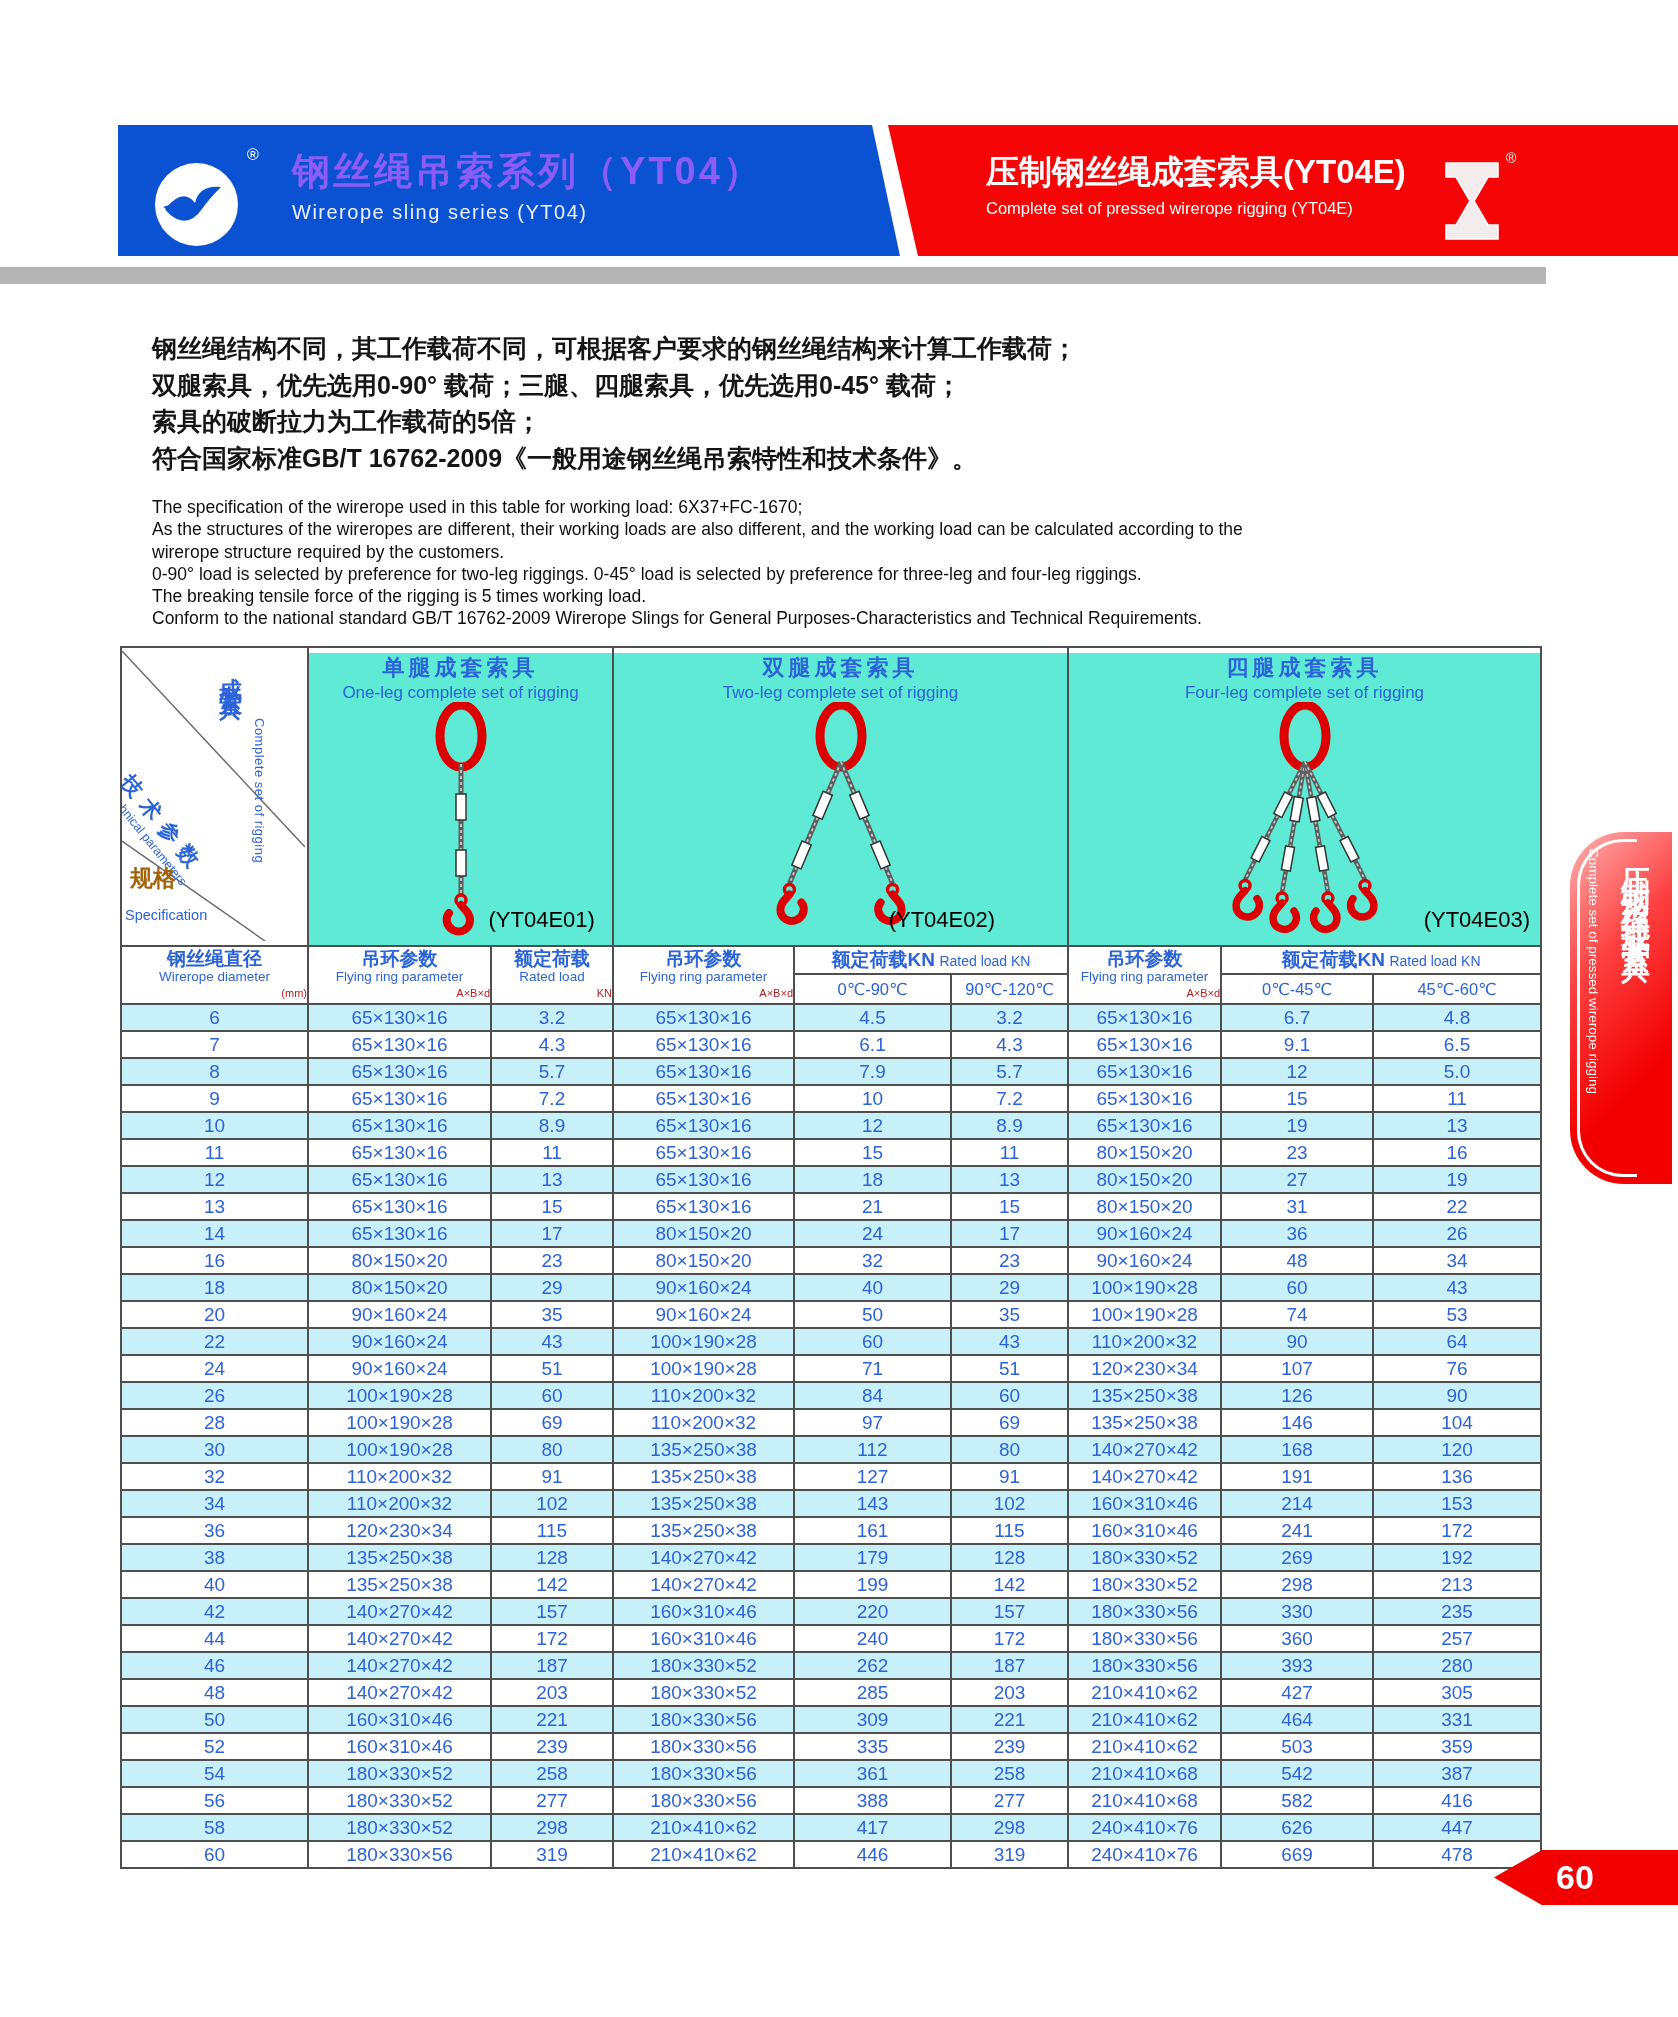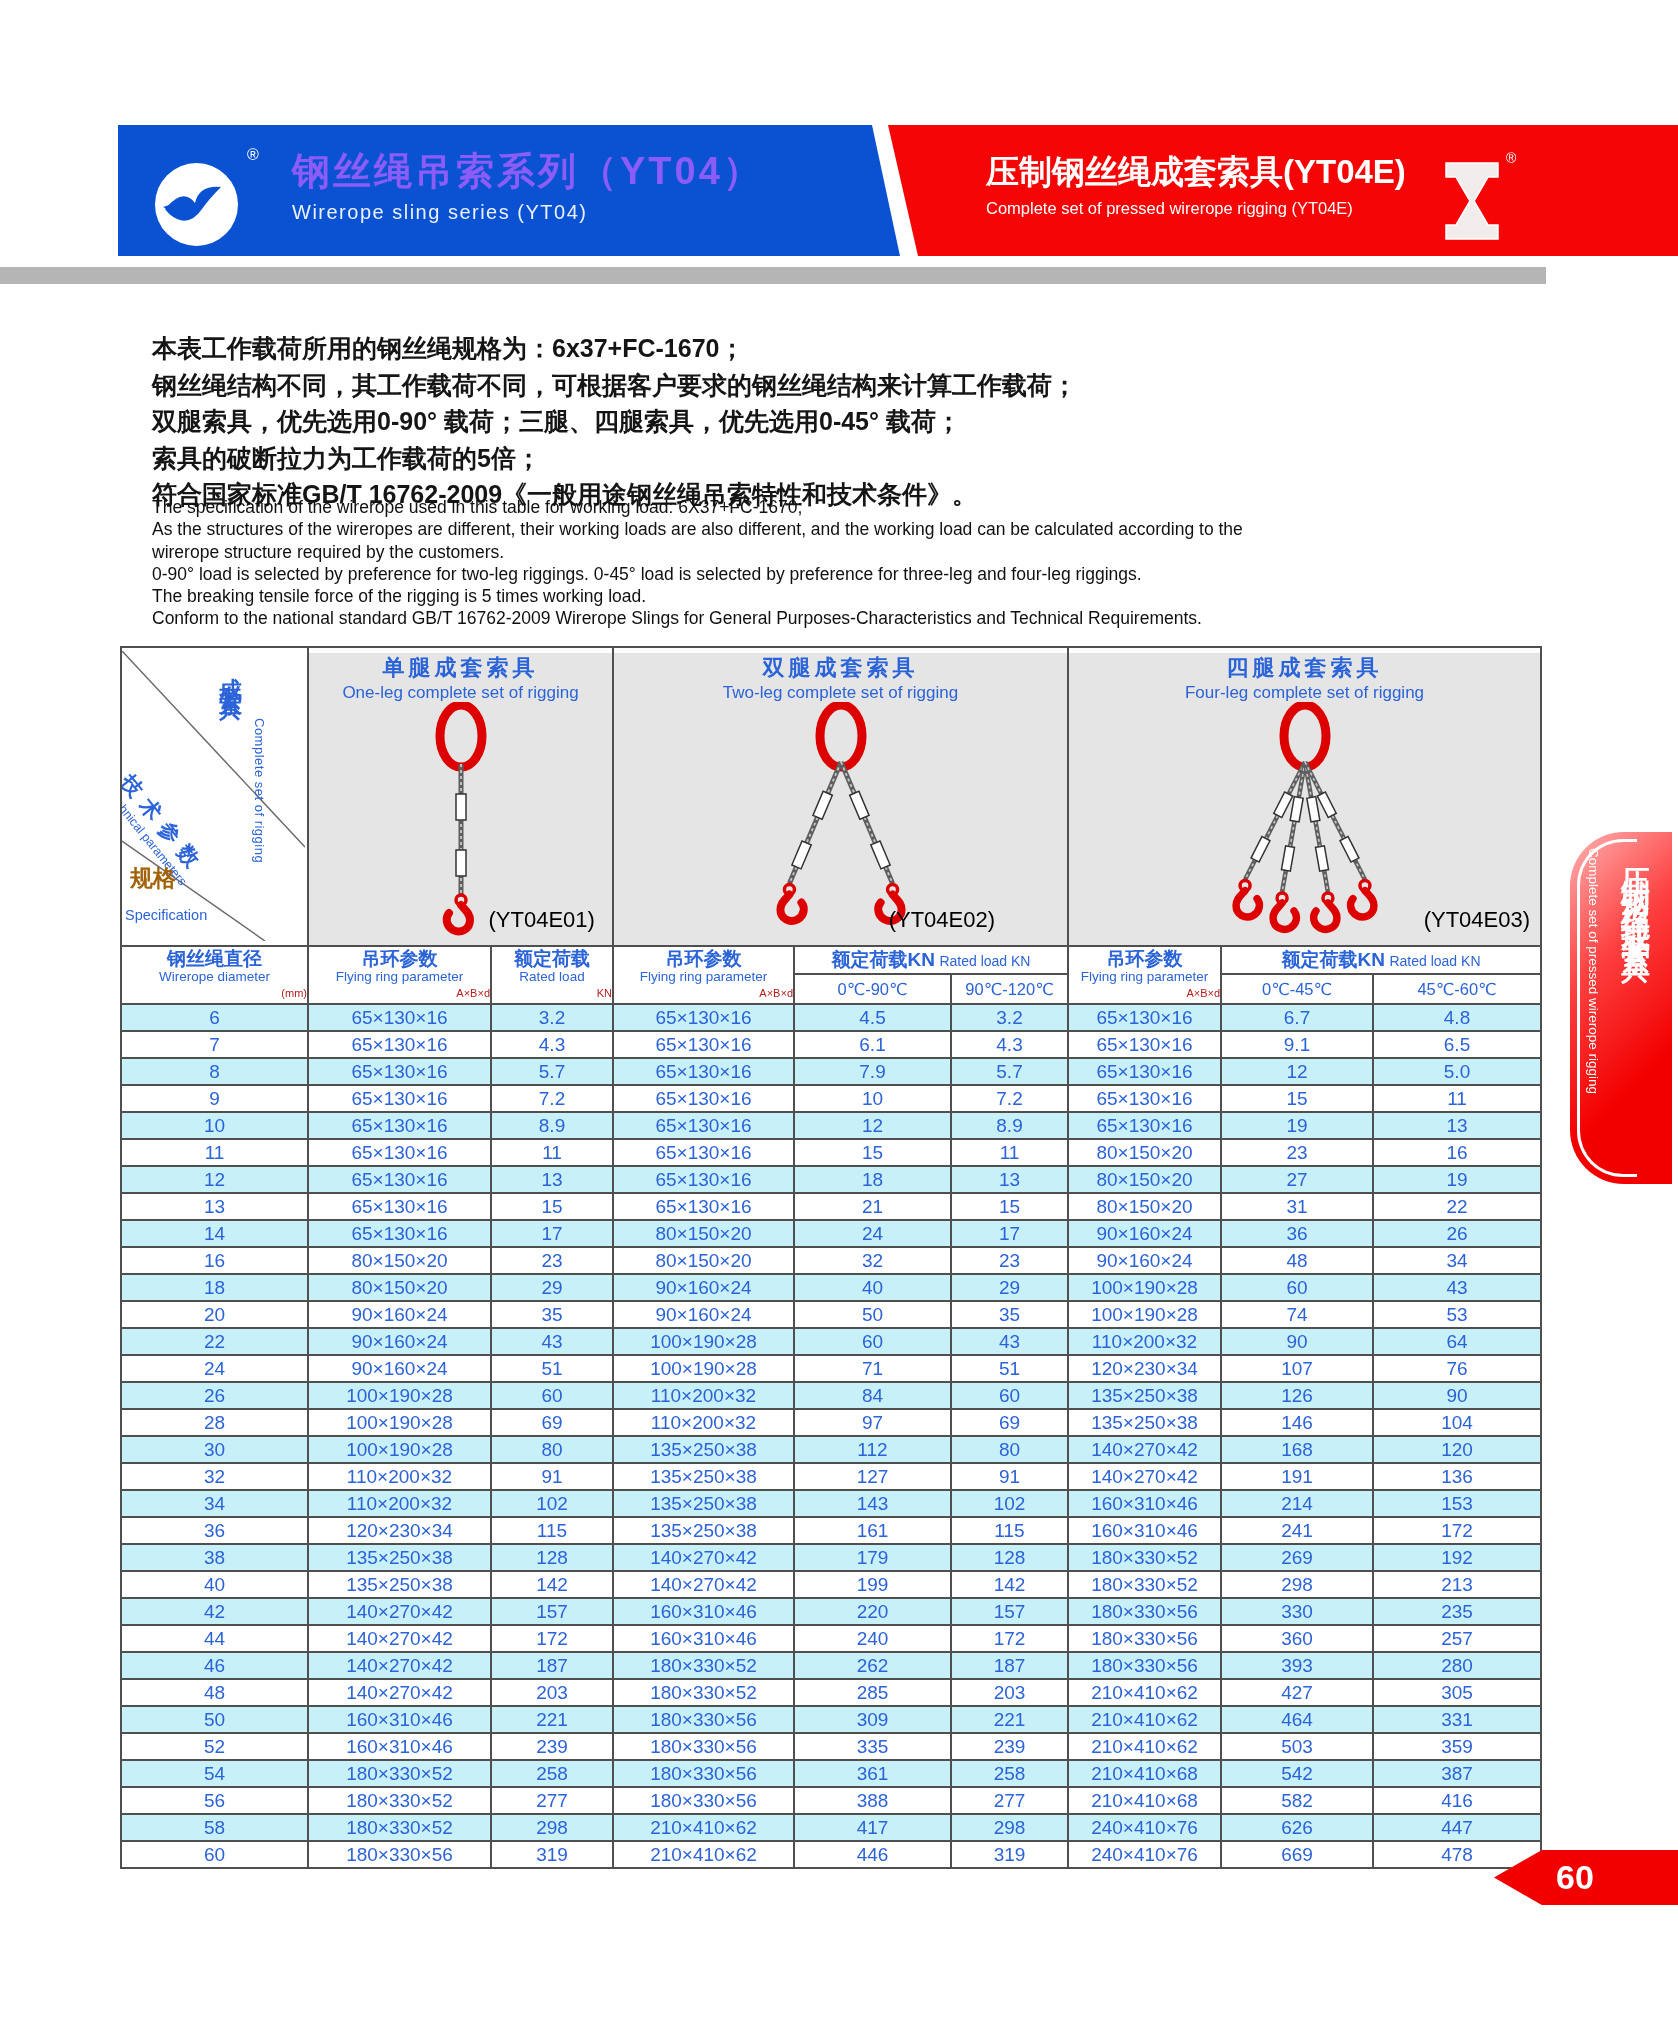--- a/index.html
+++ b/index.html
@@ -88,21 +88,21 @@
   }
   .corner .tech {
     position:absolute; left:14px; top:118px;
     transform:rotate(51deg); transform-origin:0 0; white-space:nowrap;
   }
   .corner .tech .t-zh { font-size:21px; font-weight:bold; letter-spacing:9px; color:#2b63d8; }
   .corner .tech .t-en { font-size:12.5px; color:#2b63d8; margin-top:0; }
   .corner .spec-zh { position:absolute; left:8px; top:212px; font-size:23px; font-weight:bold; color:#a16207; }
   .corner .spec-en { position:absolute; left:3px; top:256px; font-size:14.5px; color:#2b63d8; }
   
-  .legcell { position:relative; height:292px; background:#e5e5e5; }
+  .legcell { position:relative; height:292px; background:#5eead4; }
   .leg-title-zh { font-size:22px; font-weight:bold; color:#2b63d8; letter-spacing:4px; margin-top:5px; }
   .leg-title-en { font-size:17px; color:#2b63d8; line-height:19px; }
   .legcell svg.pic { display:block; margin:0 auto; }
   .model {
     position:absolute; bottom:12px; color:#000; font-size:22px; white-space:nowrap;
   }
   .model.m1 { left:calc(50% + 28px); }
   .model.m2 { right:72px; }
   .model.m3 { right:10px; }
   
@@ -158,21 +158,20 @@
 <div class="hourglass-icon">
   <svg width="64" height="80" viewBox="0 0 64 80">
     <path d="M6,2 H58 V16 H48 L34,40 48,64 H58 V78 H6 V64 H16 L30,40 16,16 H6 Z" fill="#f2ecec" stroke="#fff" stroke-width="1.5"></path>
   </svg>
 </div>
 <span class="reg-mark" style="left:1506px; top:150px; font-size:14px;">®</span>
 
 <div class="gray-bar"></div>
 
 <div class="intro-zh">
-  <div>本表工作载荷所用的钢丝绳规格为：6x37+FC-1670；</div>
   <div>钢丝绳结构不同，其工作载荷不同，可根据客户要求的钢丝绳结构来计算工作载荷；</div>
   <div>双腿索具，优先选用0-90° 载荷；三腿、四腿索具，优先选用0-45° 载荷；</div>
   <div>索具的破断拉力为工作载荷的5倍；</div>
   <div>符合国家标准GB/T 16762-2009《一般用途钢丝绳吊索特性和技术条件》。</div>
 </div>
 <div class="intro-en">
   <div>The specification of the wirerope used in this table for working load: 6X37+FC-1670;</div>
   <div>As the structures of the wireropes are different, their working loads are also different, and the working load can be calculated according to the</div>
   <div>wirerope structure required by the customers.</div>
   <div>0-90°  load is selected by preference for two-leg riggings. 0-45°  load is selected by preference for three-leg and four-leg riggings.</div>

